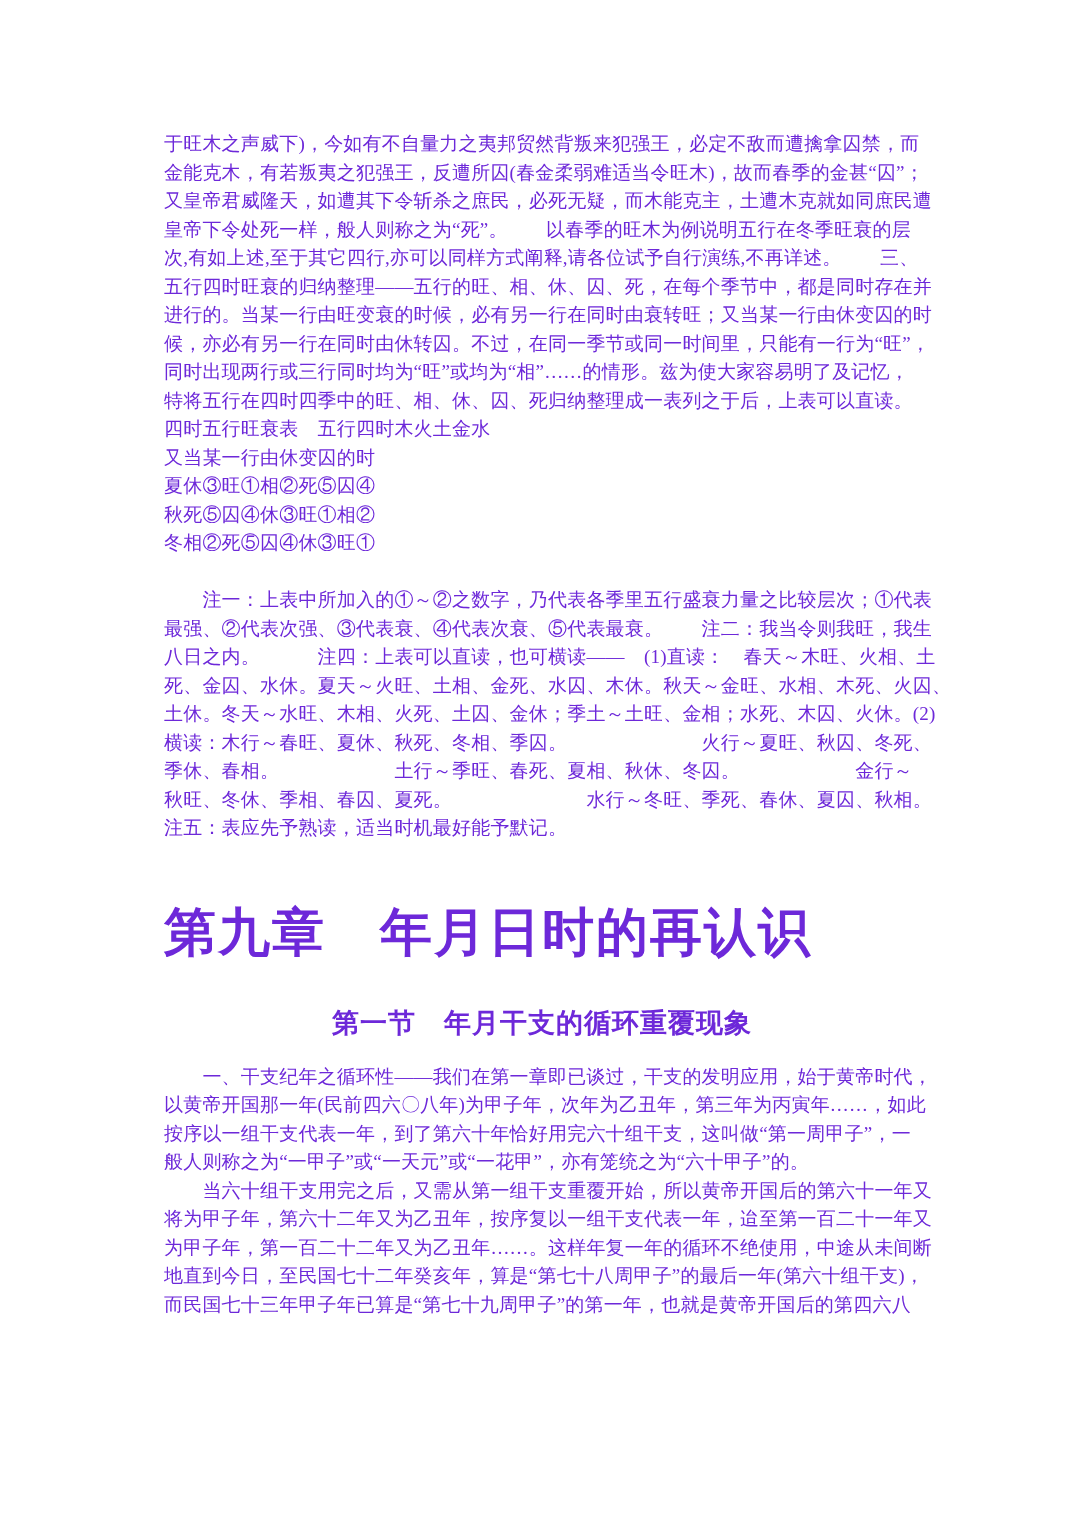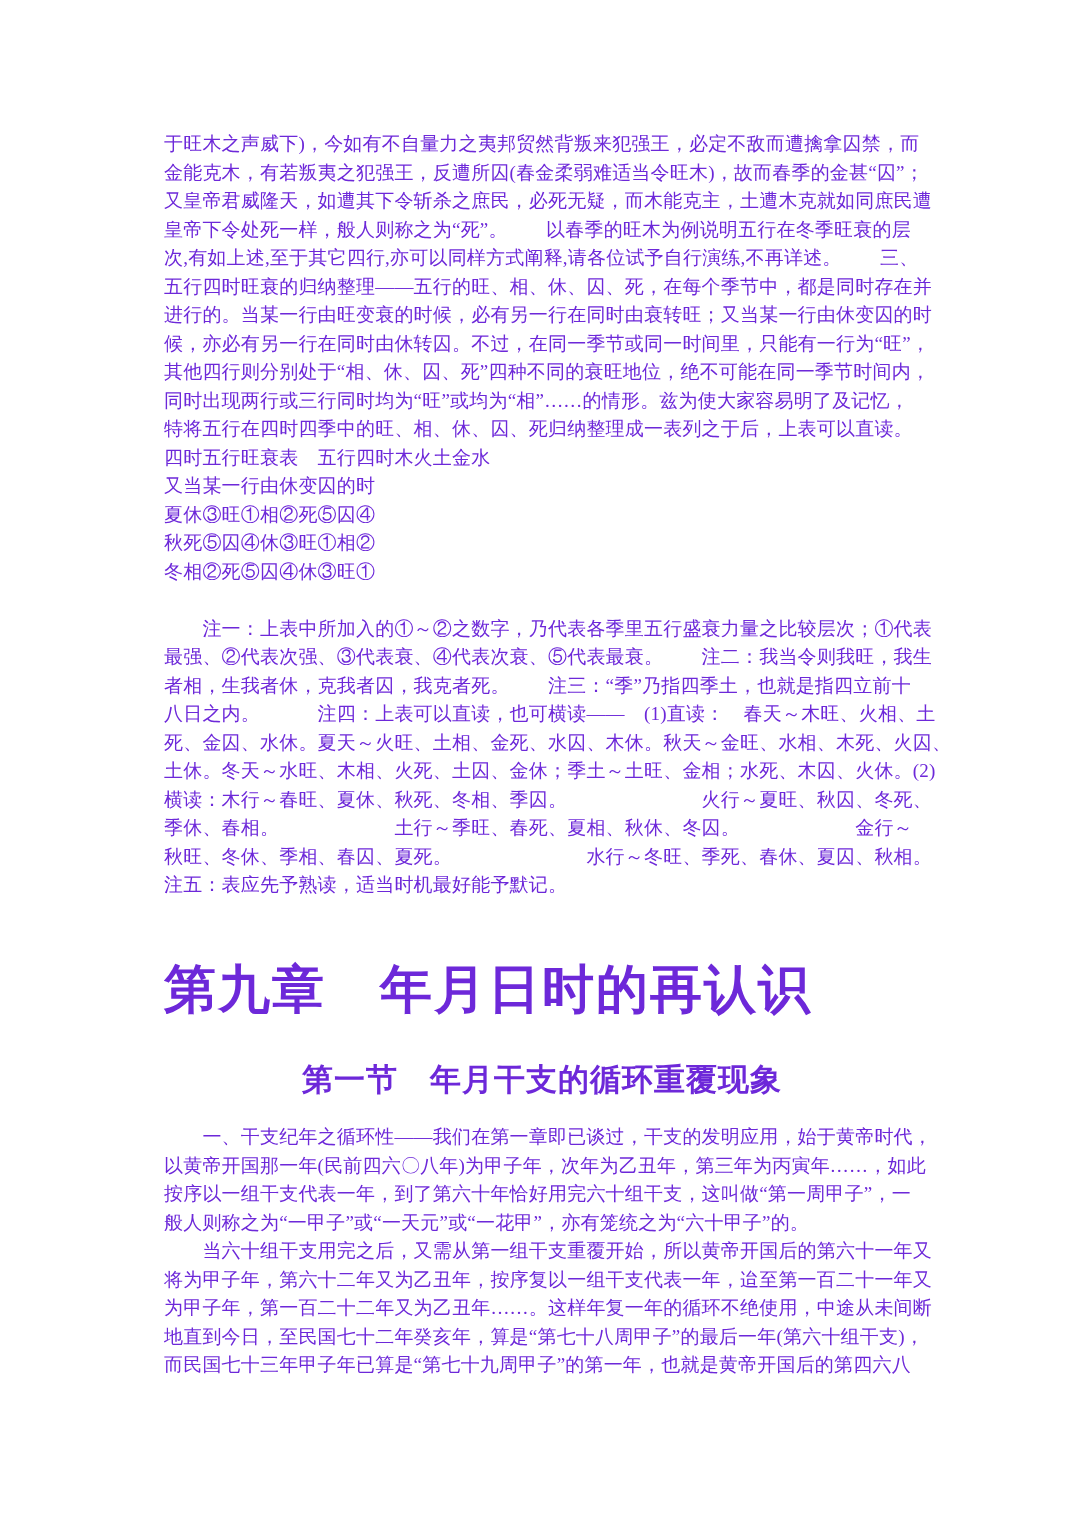--- a/index.html
+++ b/index.html
@@ -29,21 +29,21 @@
   .chapter-title{
     margin-top:64px;
     font-size:52px;
     line-height:52px;
     font-weight:700;
     white-space:pre;
     letter-spacing:2px;
   }
   .section-title{
     margin-top:46px;
-    font-size:31px;
+    font-size:27px;
     line-height:36px;
     font-weight:700;
     text-align:center;
     white-space:pre;
     letter-spacing:1px;
   }
   .para{margin:0;padding:0;}
   .para-first{margin-top:20px;}
 </style>
 </head>
@@ -54,39 +54,37 @@
 
     <div class="para">
         <div class="line">于旺木之声威下)，今如有不自量力之夷邦贸然背叛来犯强王，必定不敌而遭擒拿囚禁，而</div>
         <div class="line">金能克木，有若叛夷之犯强王，反遭所囚(春金柔弱难适当令旺木)，故而春季的金甚“囚”；</div>
         <div class="line">又皇帝君威隆天，如遭其下令斩杀之庶民，必死无疑，而木能克主，土遭木克就如同庶民遭</div>
         <div class="line">皇帝下令处死一样，般人则称之为“死”。　　以春季的旺木为例说明五行在冬季旺衰的层</div>
         <div class="line">次,有如上述,至于其它四行,亦可以同样方式阐释,请各位试予自行演练,不再详述。　　三、</div>
         <div class="line">五行四时旺衰的归纳整理——五行的旺、相、休、囚、死，在每个季节中，都是同时存在并</div>
         <div class="line">进行的。当某一行由旺变衰的时候，必有另一行在同时由衰转旺；又当某一行由休变囚的时</div>
         <div class="line">候，亦必有另一行在同时由休转囚。不过，在同一季节或同一时间里，只能有一行为“旺”，</div>
-        <div class="line">其他四行则分别处于“相、休、囚、死”四种不同的衰旺地位，绝不可能在同一季节时间内，</div>
         <div class="line">同时出现两行或三行同时均为“旺”或均为“相”……的情形。兹为使大家容易明了及记忆，</div>
         <div class="line">特将五行在四时四季中的旺、相、休、囚、死归纳整理成一表列之于后，上表可以直读。</div>
         <div class="line">四时五行旺衰表　五行四时木火土金水</div>
       </div>
 
     <div class="para">
         <div class="line">又当某一行由休变囚的时</div>
         <div class="line">夏休③旺①相②死⑤囚④</div>
         <div class="line">秋死⑤囚④休③旺①相②</div>
         <div class="line">冬相②死⑤囚④休③旺①</div>
       </div>
 
     <div class="block-gap"></div>
 
     <div class="para">
         <div class="line">　　注一：上表中所加入的①～②之数字，乃代表各季里五行盛衰力量之比较层次；①代表</div>
         <div class="line">最强、②代表次强、③代表衰、④代表次衰、⑤代表最衰。　　注二：我当令则我旺，我生</div>
-        <div class="line">者相，生我者休，克我者囚，我克者死。　　注三：“季”乃指四季土，也就是指四立前十</div>
         <div class="line">八日之内。　　　注四：上表可以直读，也可横读——　(1)直读：　春天～木旺、火相、土</div>
         <div class="line">死、金囚、水休。夏天～火旺、土相、金死、水囚、木休。秋天～金旺、水相、木死、火囚、</div>
         <div class="line">土休。冬天～水旺、木相、火死、土囚、金休；季土～土旺、金相；水死、木囚、火休。(2)</div>
         <div class="line">横读：木行～春旺、夏休、秋死、冬相、季囚。　　　　　　　火行～夏旺、秋囚、冬死、</div>
         <div class="line">季休、春相。　　　　　　土行～季旺、春死、夏相、秋休、冬囚。　　　　　　金行～</div>
         <div class="line">秋旺、冬休、季相、春囚、夏死。　　　　　　　水行～冬旺、季死、春休、夏囚、秋相。</div>
         <div class="line">注五：表应先予熟读，适当时机最好能予默记。</div>
       </div>
 
     <h1 class="chapter-title">第九章　年月日时的再认识</h1>

